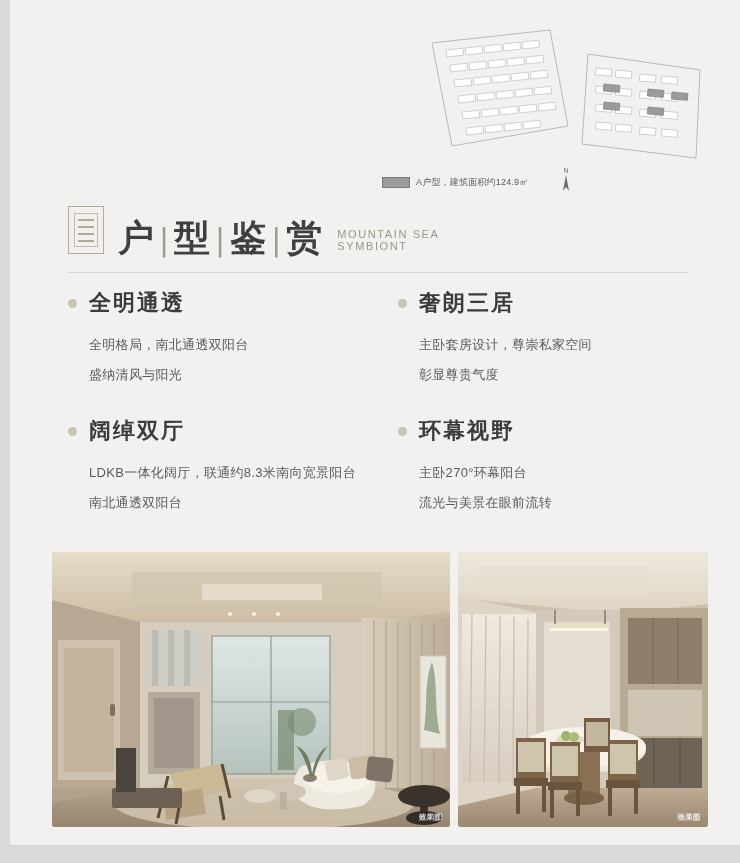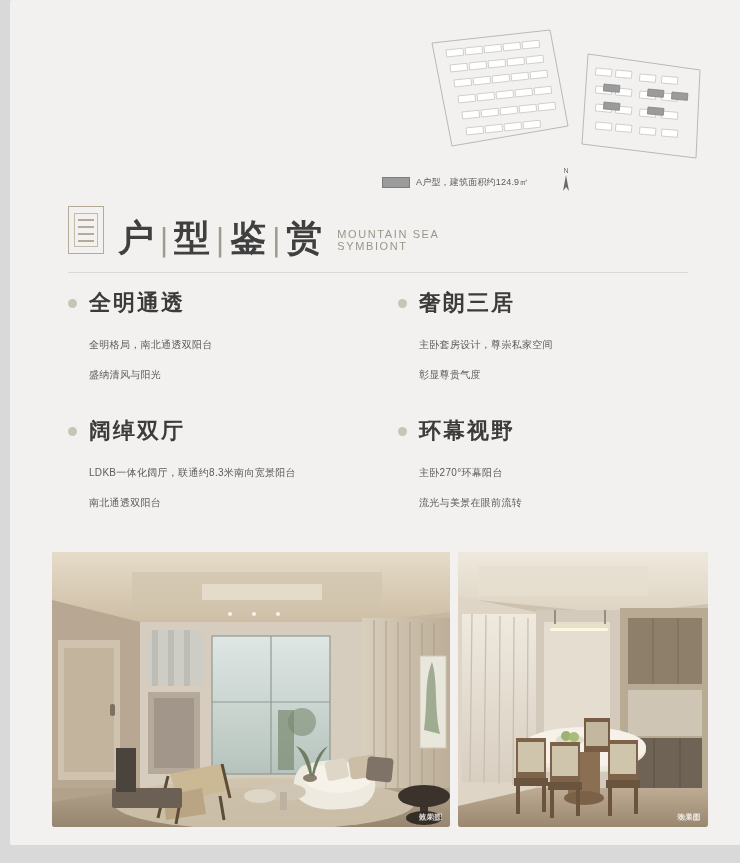--- a/index.html
+++ b/index.html
@@ -171,21 +171,21 @@
   .f-title {
     font-family: Liberation Mono, monospace;
     font-size: 22px;
     font-weight: 700;
     color: #3b3b3b;
     letter-spacing: 2px;
     white-space: nowrap;
   }
   .f-line {
     margin-left: 21px;
-    font-size: 10px;
+    font-size: 13px;
     color: #5b5b5b;
     line-height: 30px;
     letter-spacing: .3px;
     white-space: nowrap;
   }
 
   
   .photos {
     position: absolute;
     left: 42px;

